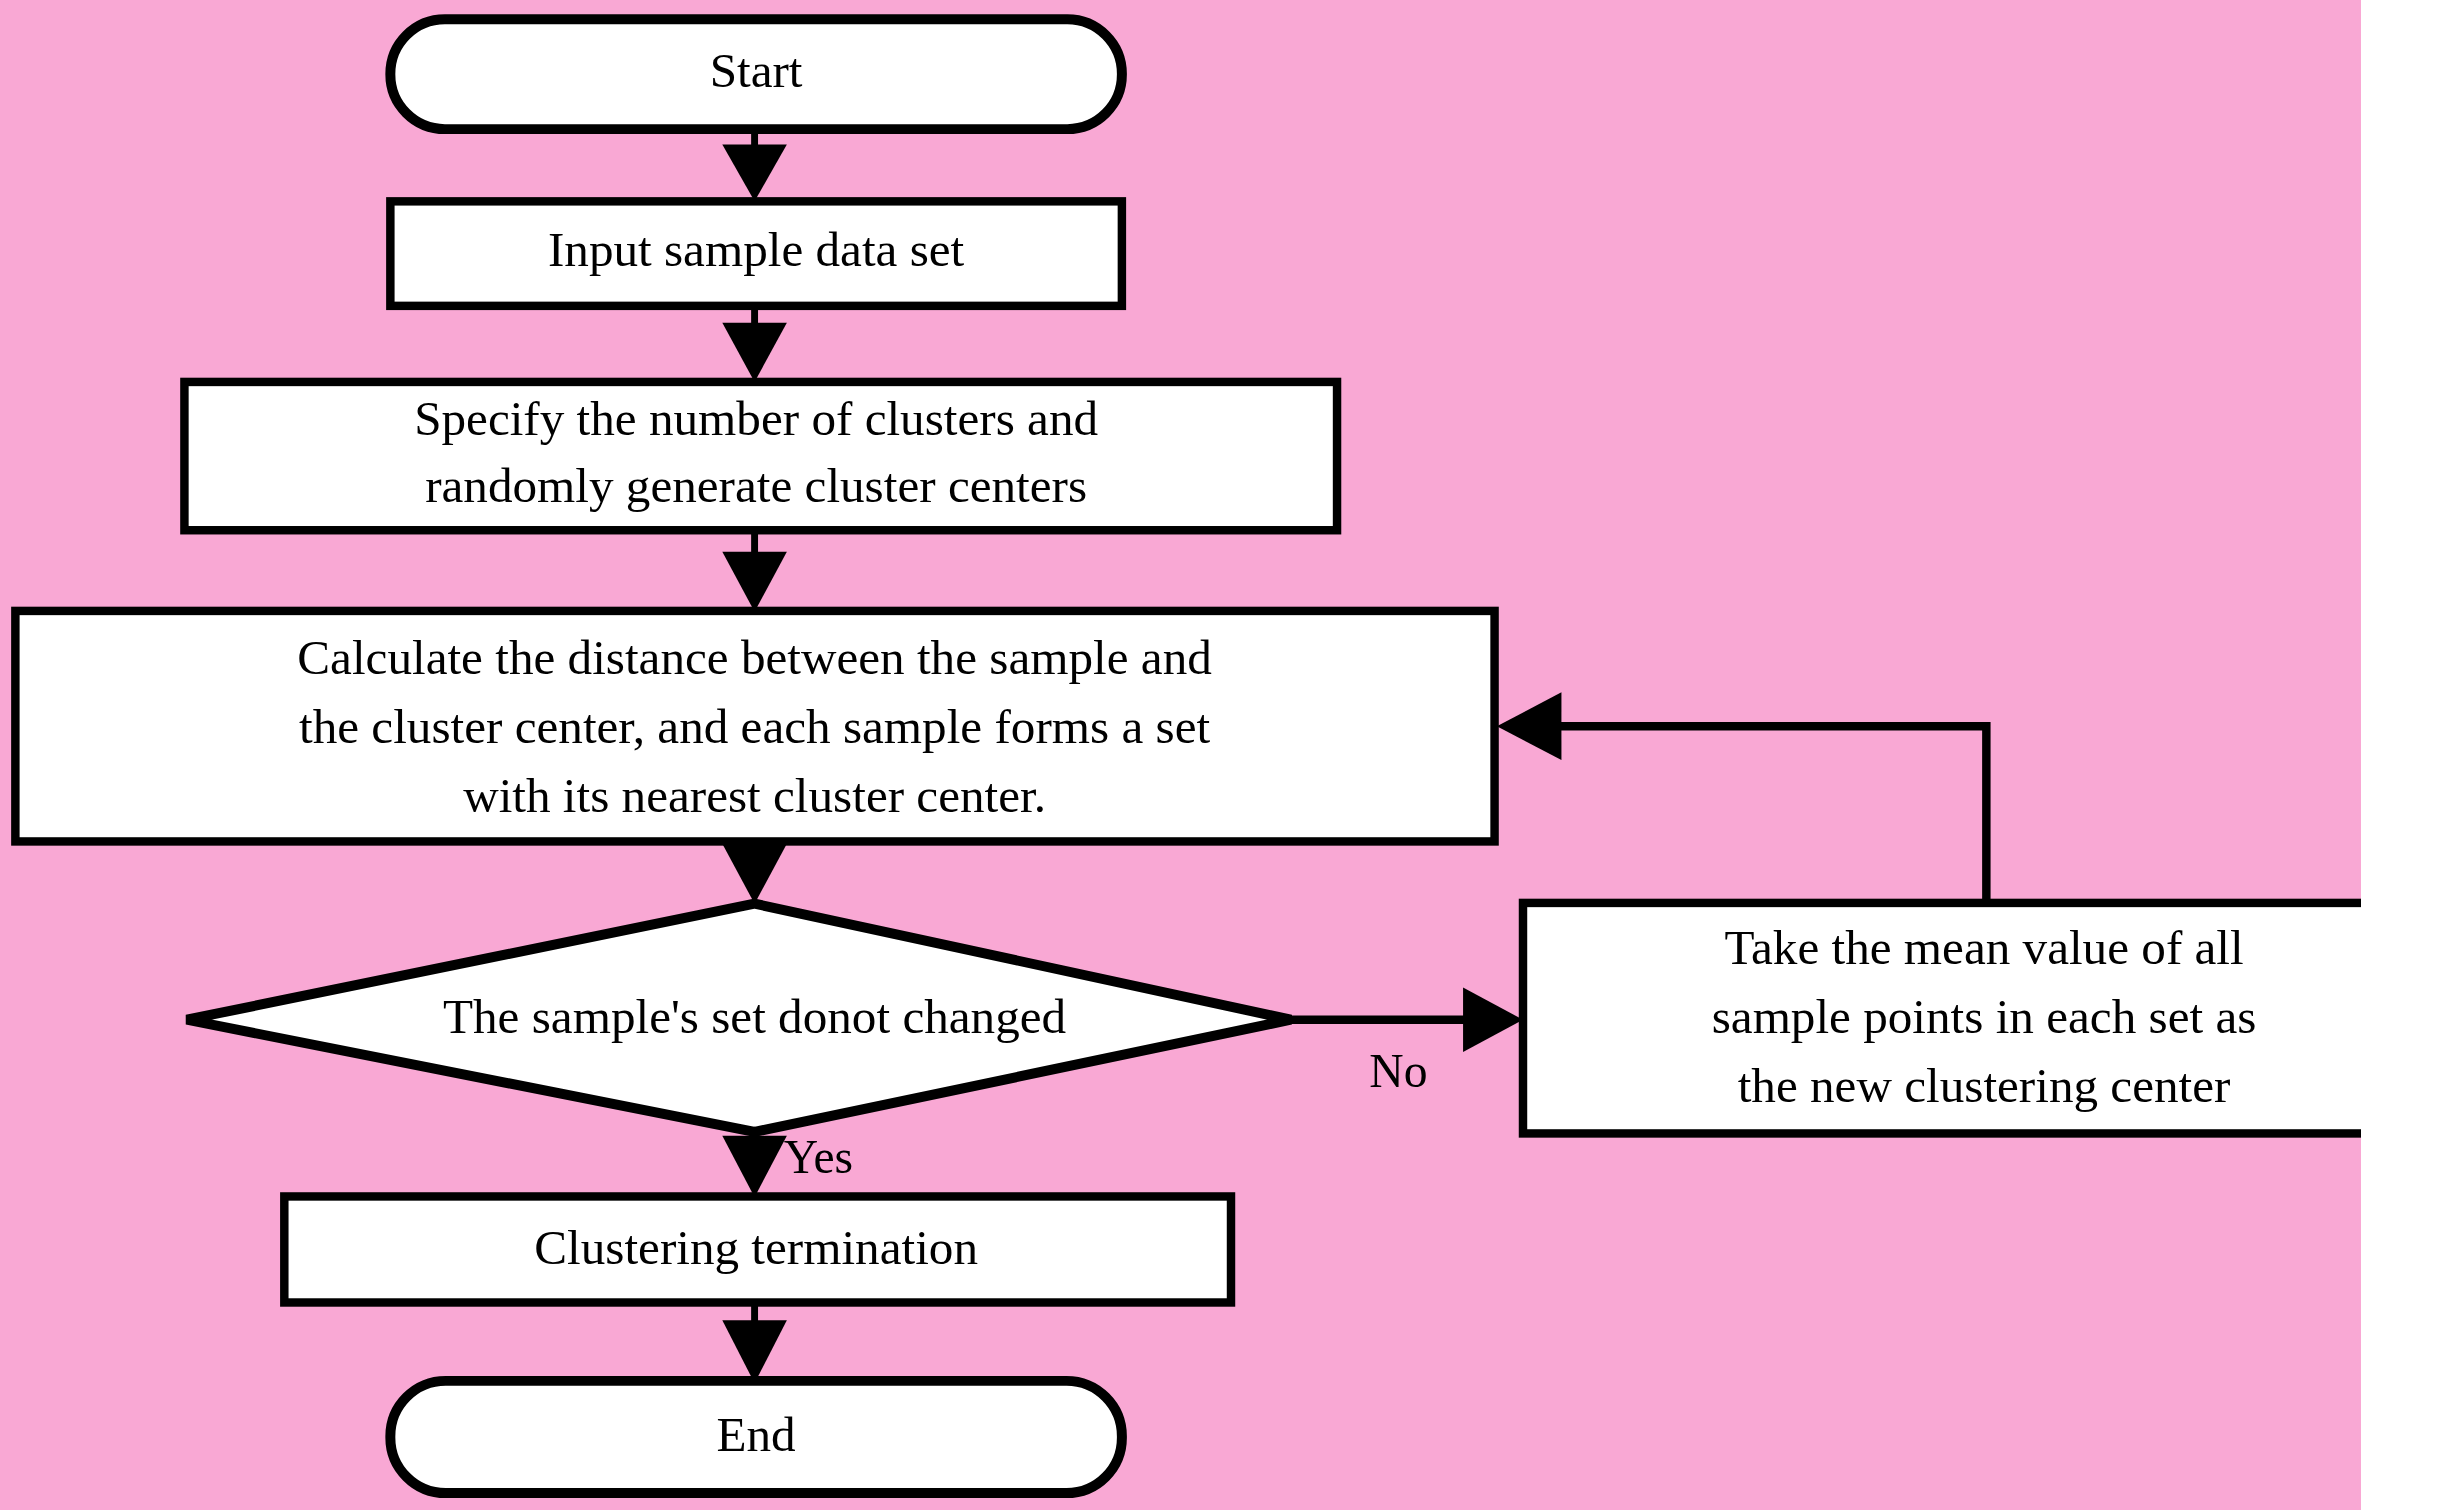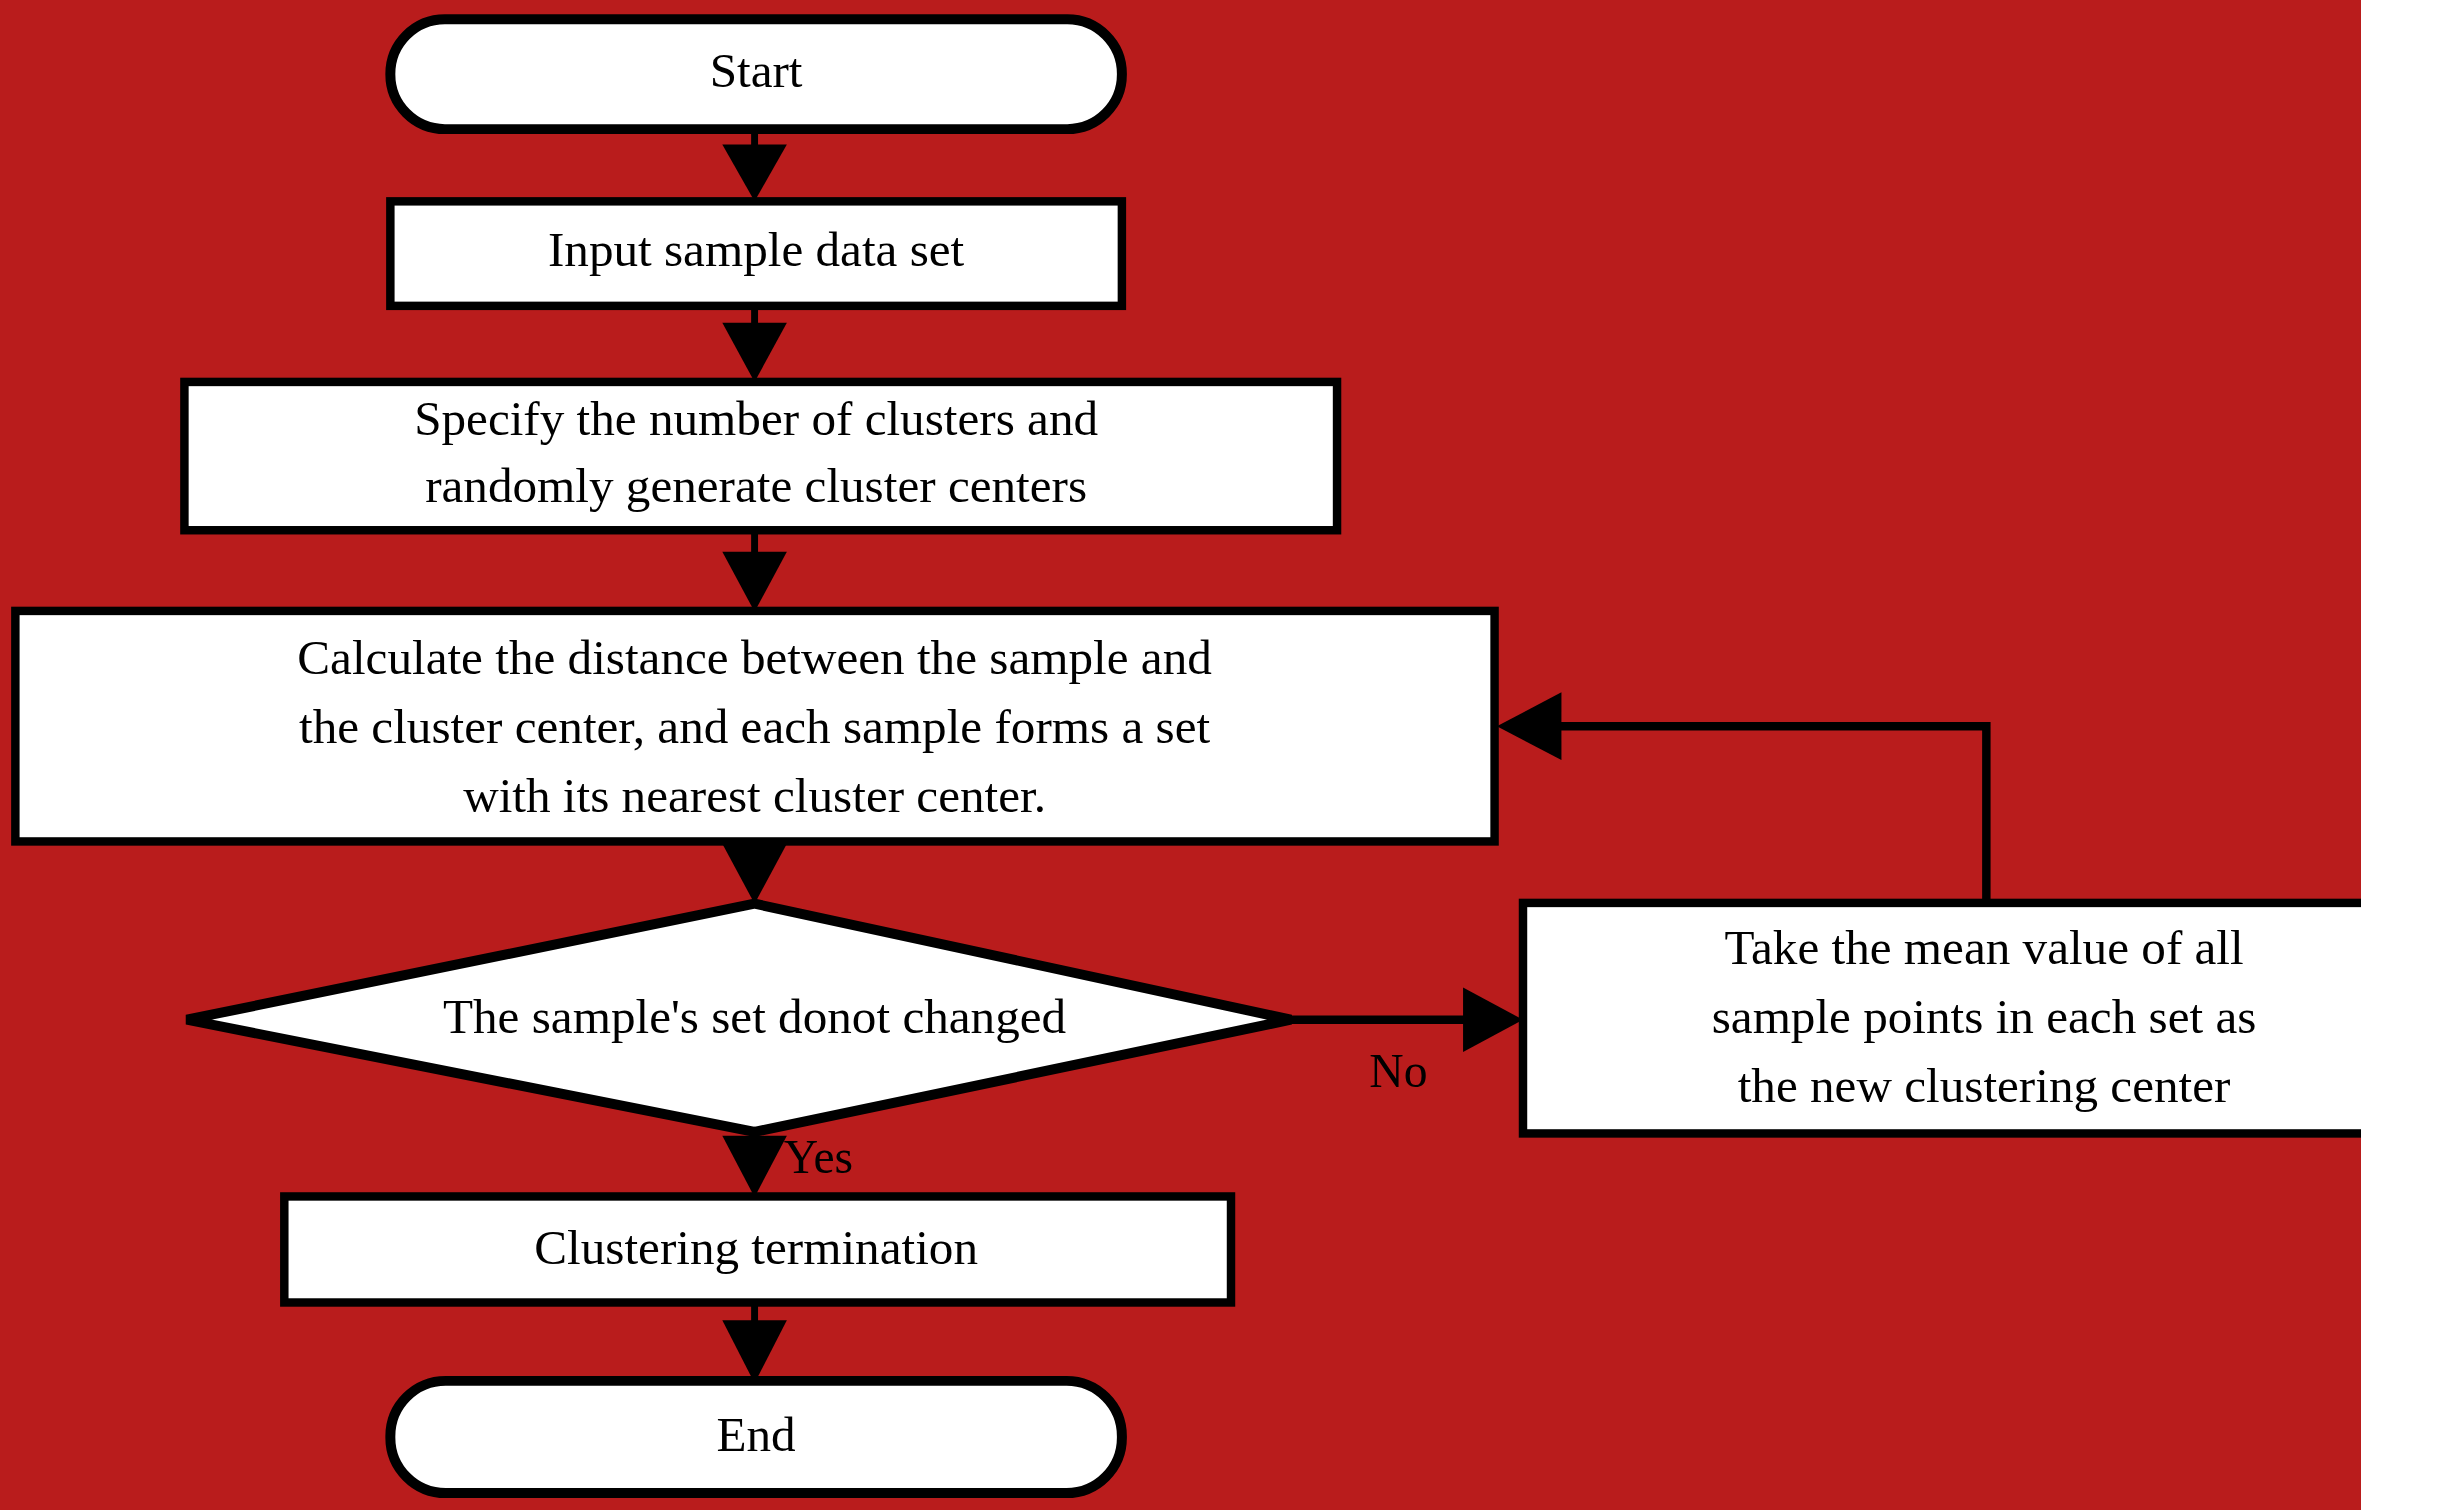--- a/index.html
+++ b/index.html
@@ -7,21 +7,21 @@
     padding: 0;
     background: #ffffff;
   }
   body {
     font-family: "Liberation Serif", "DejaVu Serif", serif;
   }
   #flowchart-root {
     position: relative;
     width: 2361px;
     height: 1510px;
-    background: #b91c1c;
+    background: #f9a8d4;
     overflow: hidden;
   }
   svg.fc {
     position: absolute;
     top: 0;
     left: 0;
     width: 2462px;
     height: 1510px;
   }
   .node-shape {

